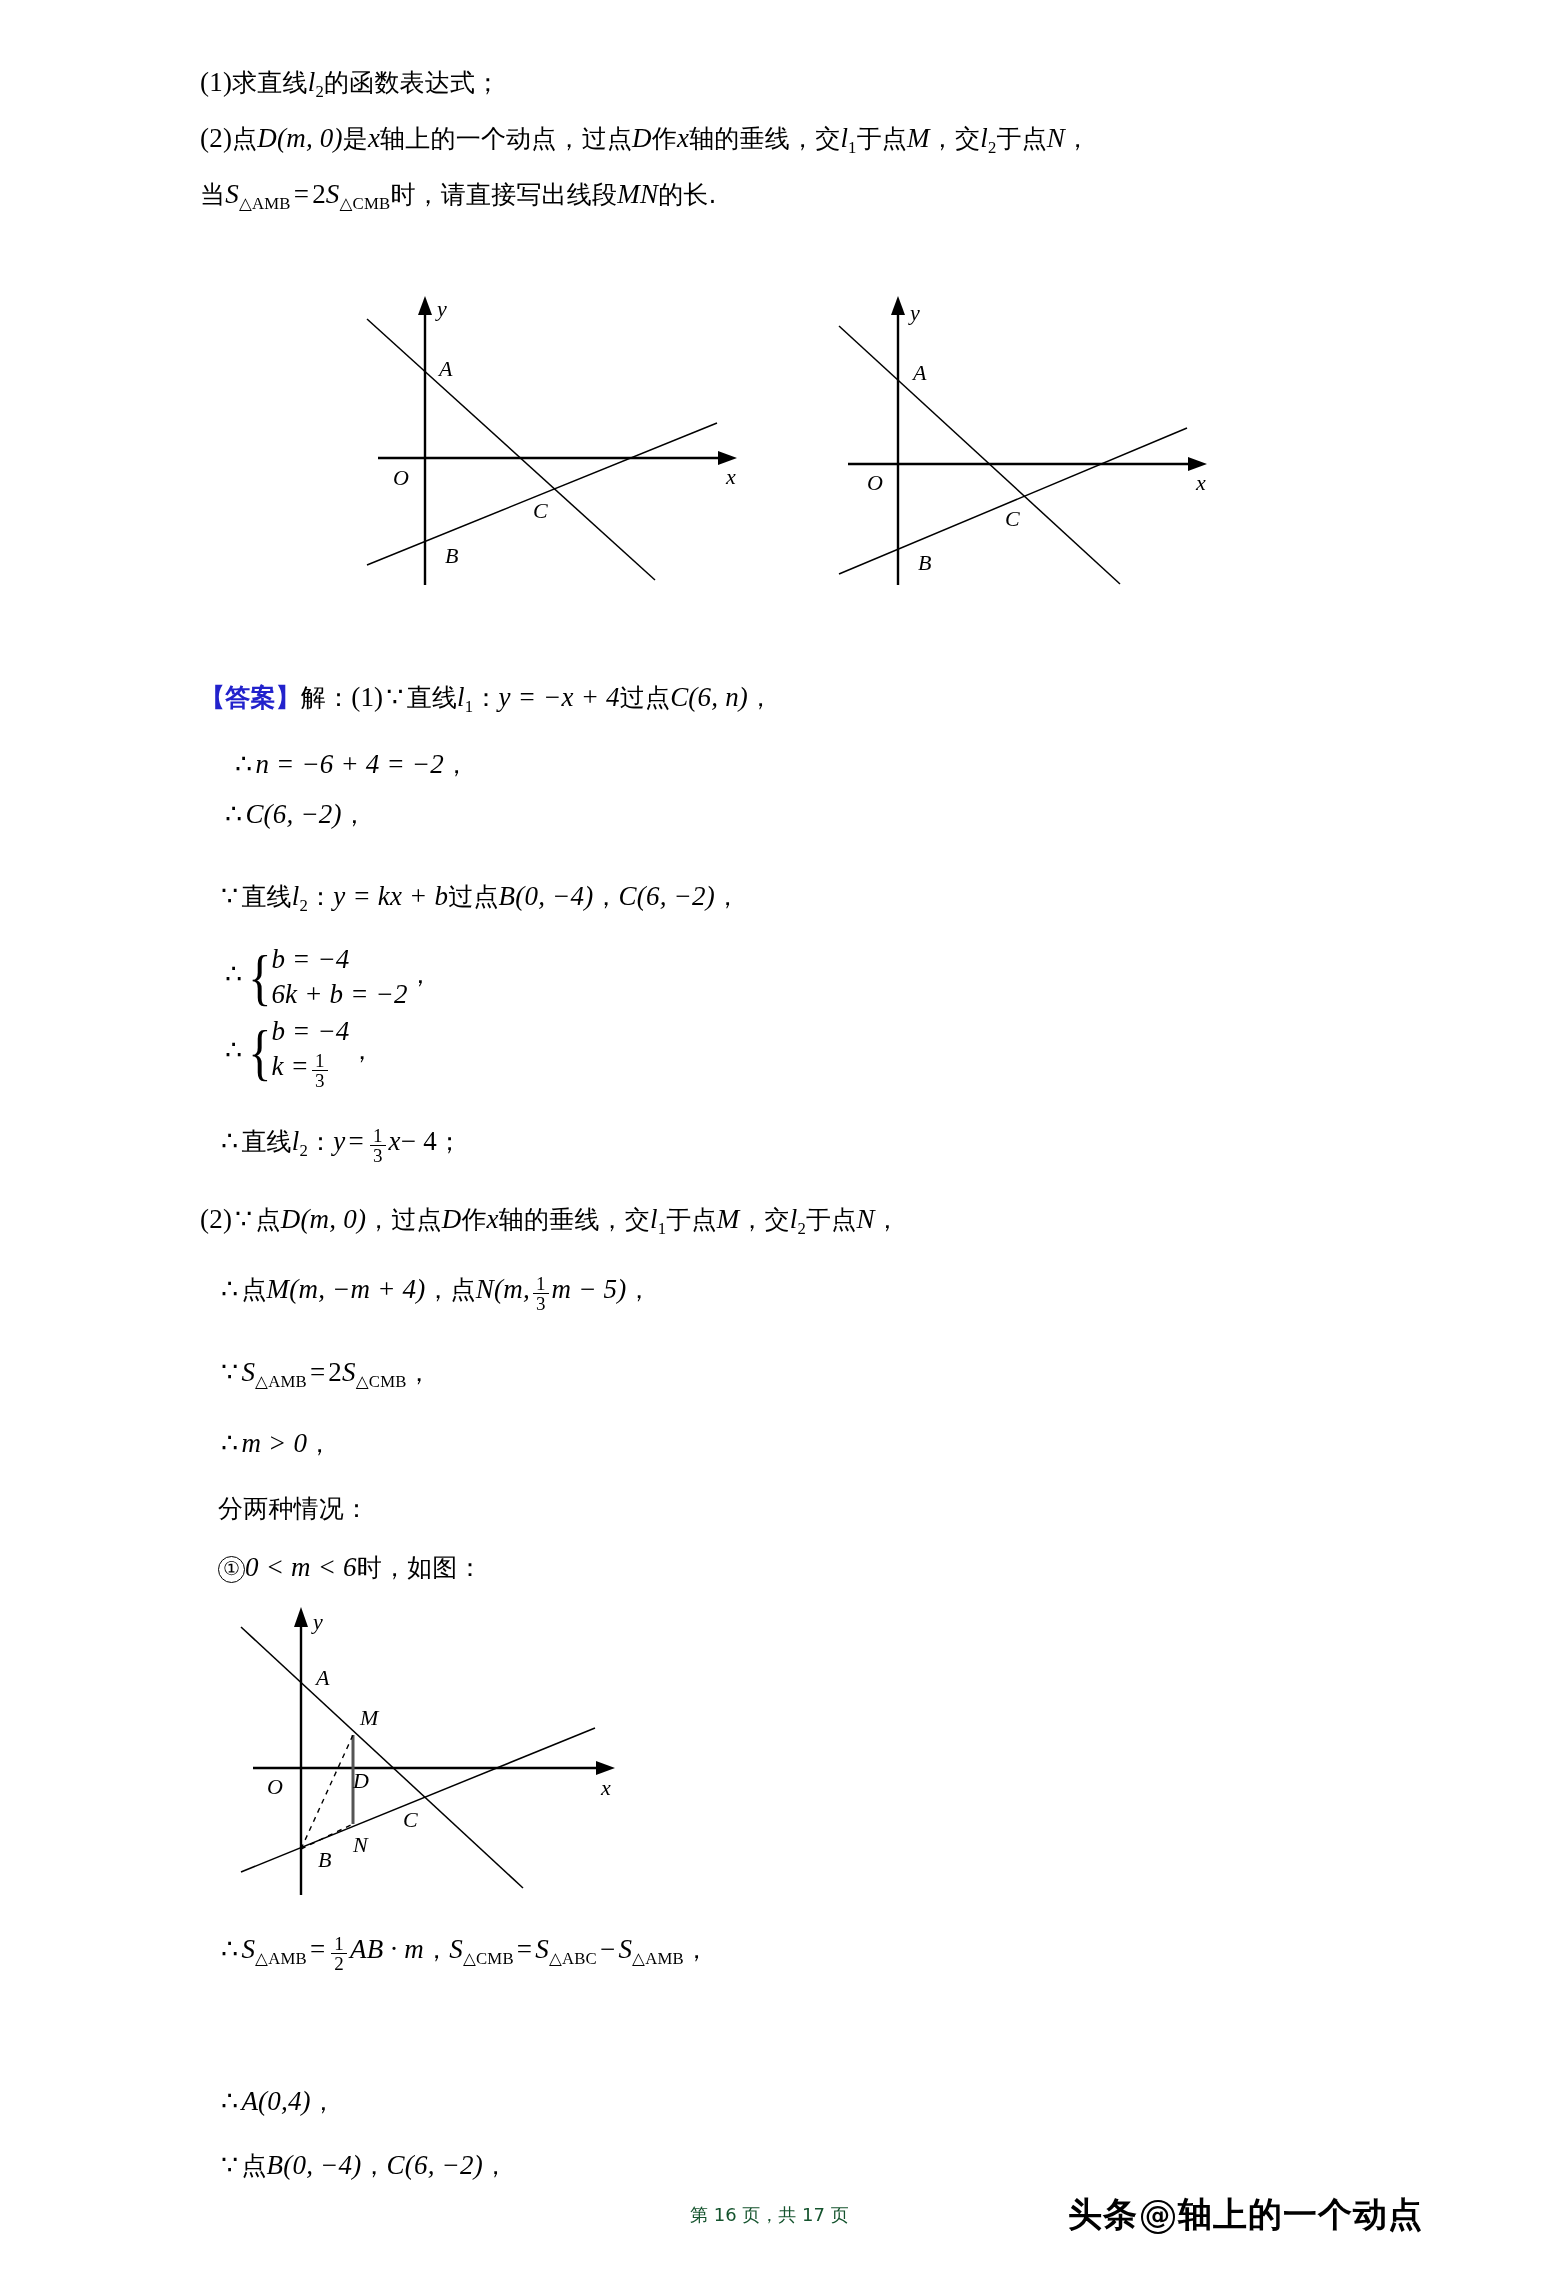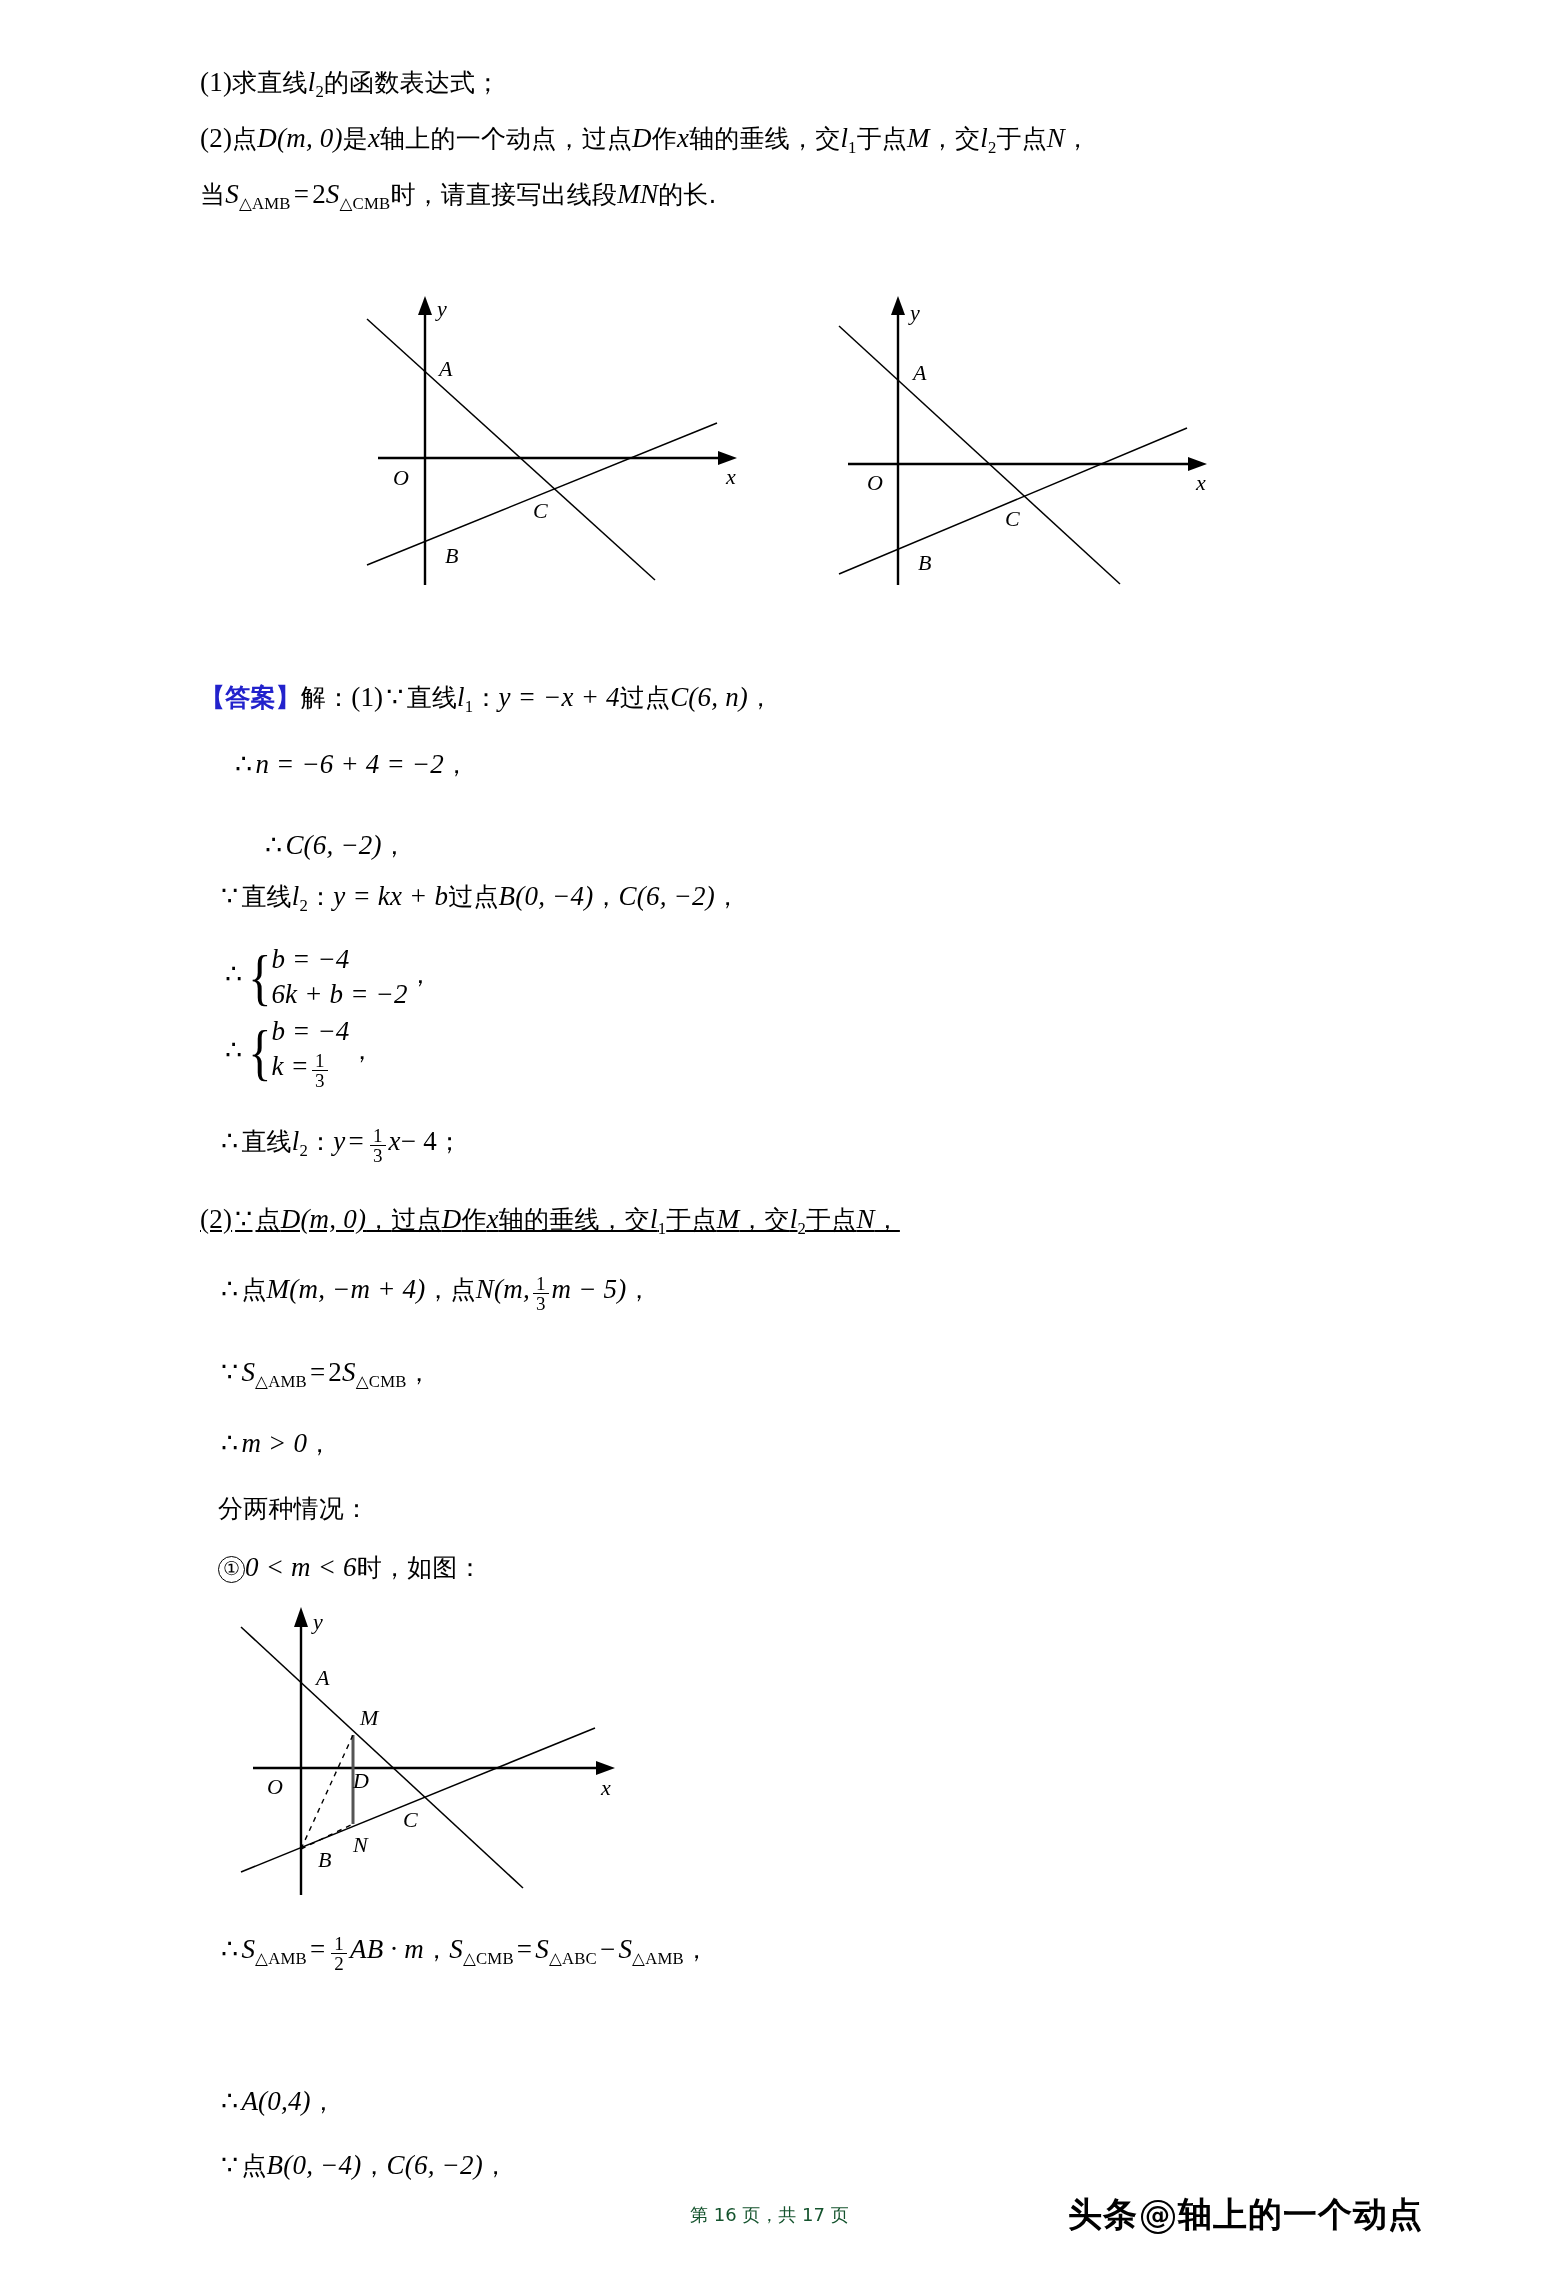--- a/index.html
+++ b/index.html
@@ -187,41 +187,41 @@
   </div>
 
   <div class="line" style="left:200px; top:678px;">
     <span class="answer-tag">【答案】</span><span class="cn">解：</span><span class="mn">(1)</span><span class="op">∵</span><span class="cn">直线</span><span class="mi">l</span><span class="subn">1</span><span class="cn">：</span><span class="mi">y = −x + 4</span><span class="cn">过点</span><span class="mi">C(6, n)</span><span class="cn">，</span>
   </div>
 
   <div class="line" style="left:232px; top:745px;">
     <span class="op">∴</span><span class="mi">n = −6 + 4 = −2</span><span class="cn">，</span>
   </div>
 
-  <div class="line" style="left:222px; top:826px;margin-left:40px;">
+  <div class="line" style="left:222px; top:795px;">
     <span class="op">∴</span><span class="mi">C(6, −2)</span><span class="cn">，</span>
   </div>
 
   <div class="line" style="left:218px; top:877px;">
     <span class="op">∵</span><span class="cn">直线</span><span class="mi">l</span><span class="subn">2</span><span class="cn">：</span><span class="mi">y = kx + b</span><span class="cn">过点</span><span class="mi">B(0, −4)</span><span class="cn">，</span><span class="mi">C(6, −2)</span><span class="cn">，</span>
   </div>
 
   <div class="line" style="left:222px; top:942px;">
     <span class="op">∴</span><span class="system"><span class="brace">{</span><span class="row mi">b = −4</span><span class="row mi">6k + b = −2</span></span><span class="cn">，</span>
   </div>
 
   <div class="line" style="left:222px; top:1014px;">
     <span class="op">∴</span><span class="system"><span class="brace">{</span><span class="row mi">b = −4</span><span class="row"><span class="mi">k =</span><span class="frac"><span class="num">1</span><span class="den">3</span></span></span></span><span class="cn">，</span>
   </div>
 
   <div class="line" style="left:218px; top:1122px;">
     <span class="op">∴</span><span class="cn">直线</span><span class="mi">l</span><span class="subn">2</span><span class="cn">：</span><span class="mi">y</span><span class="op">=</span><span class="frac"><span class="num">1</span><span class="den">3</span></span><span class="mi">x</span><span class="mn">− 4</span><span class="cn">；</span>
   </div>
 
-  <div class="line" style="left:200px; top:1200px;text-decoration:underline;">
+  <div class="line" style="left:200px; top:1200px;">
     <span class="mn">(2)</span><span class="op">∵</span><span class="cn">点</span><span class="mi">D(m, 0)</span><span class="cn">，</span><span class="cn">过点</span><span class="mi">D</span><span class="cn">作</span><span class="mi">x</span><span class="cn">轴的垂线，交</span><span class="mi">l</span><span class="subn">1</span><span class="cn">于点</span><span class="mi">M</span><span class="cn">，交</span><span class="mi">l</span><span class="subn">2</span><span class="cn">于点</span><span class="mi">N</span><span class="cn">，</span>
   </div>
 
   <div class="line" style="left:218px; top:1270px;">
     <span class="op">∴</span><span class="cn">点</span><span class="mi">M(m, −m + 4)</span><span class="cn">，</span><span class="cn">点</span><span class="mi">N(m,</span><span class="frac"><span class="num">1</span><span class="den">3</span></span><span class="mi">m − 5)</span><span class="cn">，</span>
   </div>
 
   <div class="line" style="left:218px; top:1353px;">
     <span class="op">∵</span><span class="mi">S</span><span class="subn">△AMB</span><span class="op">=</span><span class="mn">2</span><span class="mi">S</span><span class="subn">△CMB</span><span class="cn">，</span>
   </div>

